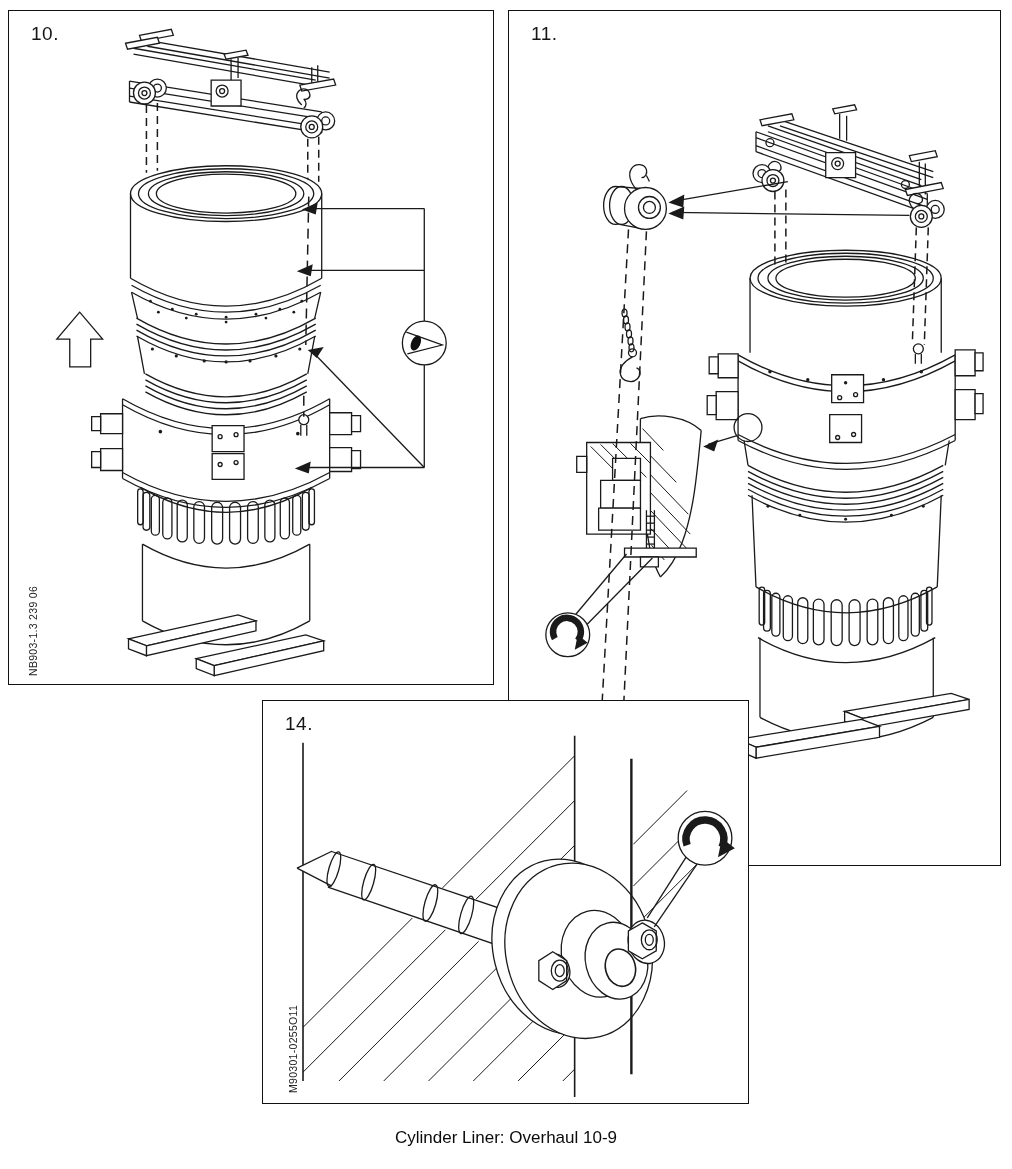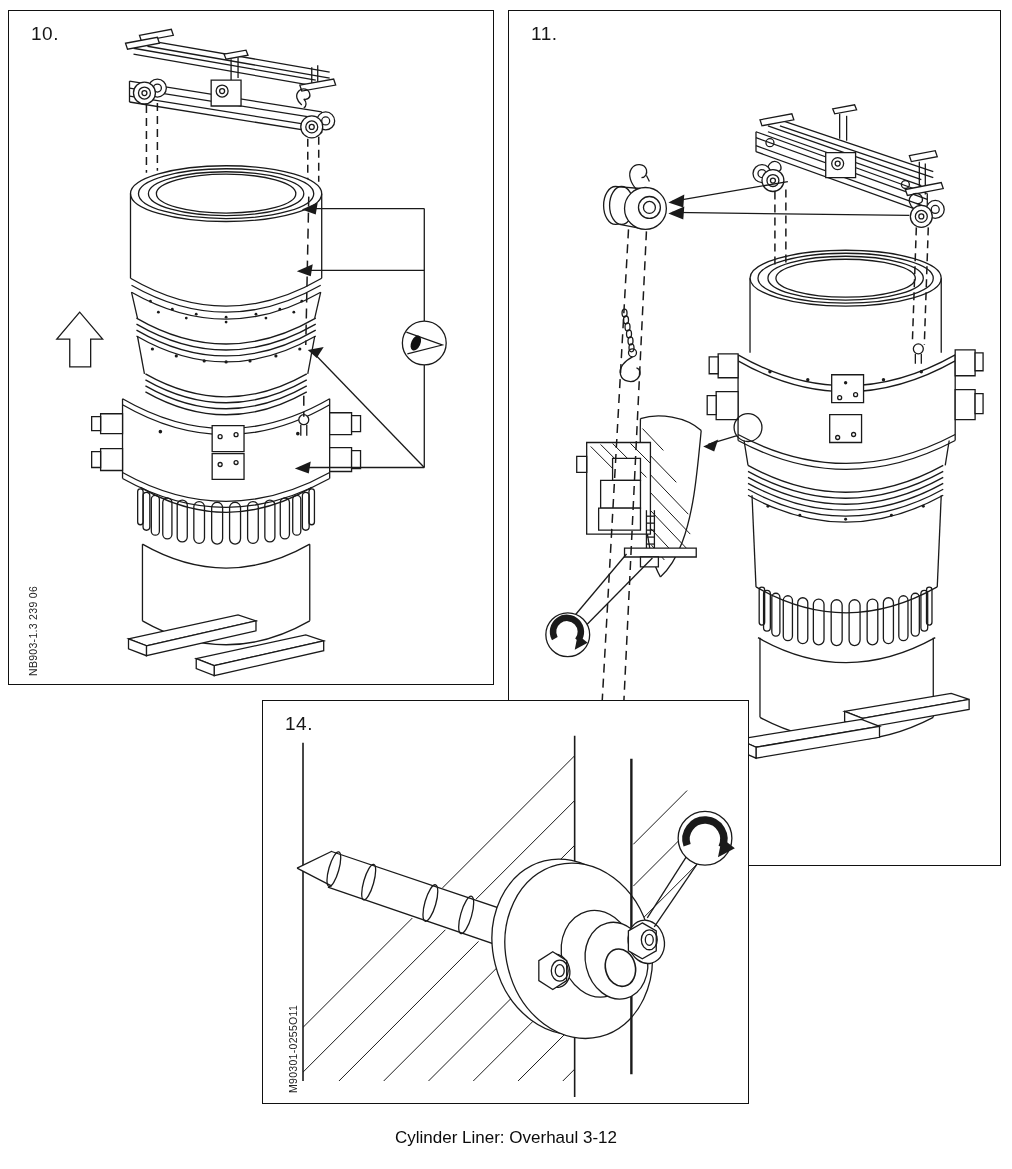--- a/index.html
+++ b/index.html
@@ -509,14 +509,14 @@
       <g>
         <line x1="687" y1="857" x2="648" y2="918"></line>
         <line x1="698" y1="864" x2="655" y2="927"></line>
         <circle cx="706" cy="838" r="27" fill="#fff"></circle>
         <path d="M688,845 A19,19 0 1 1 723,847" stroke-width="7.5"></path>
         <polygon points="723,838 736,848 719,857" fill="#1a1a1a" stroke="none"></polygon>
       </g>
     </svg>
   </div>
 
-  <div id="caption">Cylinder Liner: Overhaul 3-12</div>
+  <div id="caption">Cylinder Liner: Overhaul 10-9</div>
 </div>
 
 </body></html>

